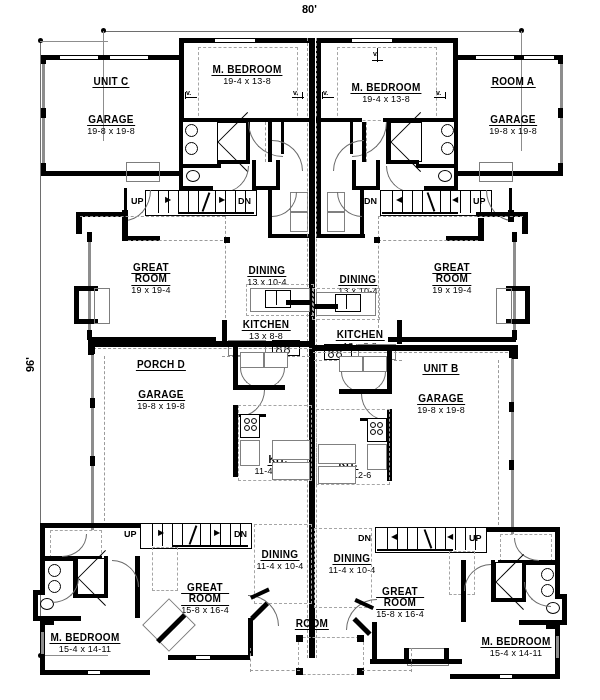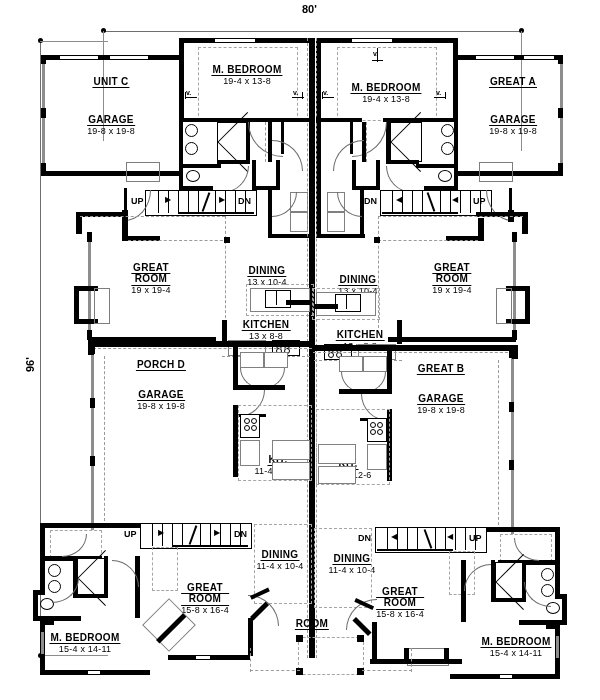--- a/index.html
+++ b/index.html
@@ -167,21 +167,21 @@
   <div class="wt" style="left:458px;top:55px;width:105px;height:5px;"></div>
   <div class="gl" style="left:476px;top:56px;width:38px;height:3px;background:#fff;"></div>
   <div class="gl" style="left:524px;top:56px;width:30px;height:3px;background:#fff;"></div>
   <div class="gl" style="left:560px;top:58px;width:3px;height:117px;"></div>
   <div class="wt" style="left:558px;top:55px;width:5px;height:9px;"></div>
   <div class="wt" style="left:558px;top:108px;width:5px;height:10px;"></div>
   <div class="wt" style="left:463px;top:171px;width:100px;height:5px;"></div>
   <div class="wt" style="left:558px;top:163px;width:5px;height:13px;"></div>
 
   <div class="lbl t10" style="left:513px;top:72px;">
-    <span class="nm">GREAT  A</span>
+    <span class="nm">ROOM  A</span>
   </div>
   <div class="lbl t10" style="left:513px;top:110px;">
     <span class="nm">GARAGE</span>
     <span class="dim">19-8 x 19-8</span>
   </div>
 
   <div class="wt" style="left:316px;top:38px;width:142px;height:5px;"></div>
   <div class="gl" style="left:352px;top:39px;width:40px;height:3px;background:#fff;"></div>
   <div class="wt" style="left:316px;top:38px;width:5px;height:200px;"></div>
   <div class="wt" style="left:453px;top:38px;width:5px;height:80px;"></div>
@@ -465,21 +465,21 @@
   <div class="wt" style="left:250px;top:617px;width:22px;height:5px;transform:rotate(-45deg);
               transform-origin:0 0;"></div>
 
   <div class="gl" style="left:511px;top:354px;width:3px;height:180px;"></div>
   <div class="wt" style="left:509px;top:349px;width:5px;height:9px;"></div>
   <div class="wt" style="left:509px;top:402px;width:5px;height:10px;"></div>
   <div class="wt" style="left:509px;top:460px;width:5px;height:10px;"></div>
   <div class="dashv" style="left:498px;top:360px;height:165px;"></div>
 
   <div class="lbl t10" style="left:441px;top:359px;">
-    <span class="nm">GREAT  B</span>
+    <span class="nm">UNIT  B</span>
   </div>
   <div class="lbl t10" style="left:441px;top:389px;">
     <span class="nm">GARAGE</span>
     <span class="dim">19-8 x 19-8</span>
   </div>
 
   <div class="wt" style="left:387px;top:349px;width:5px;height:44px;"></div>
   <div class="rectg" style="left:339px;top:356px;width:22px;height:14px;"></div>
   <div class="rectg" style="left:363px;top:356px;width:22px;height:14px;"></div>
   <div class="swing" style="left:341px;top:372px;width:22px;height:20px;

